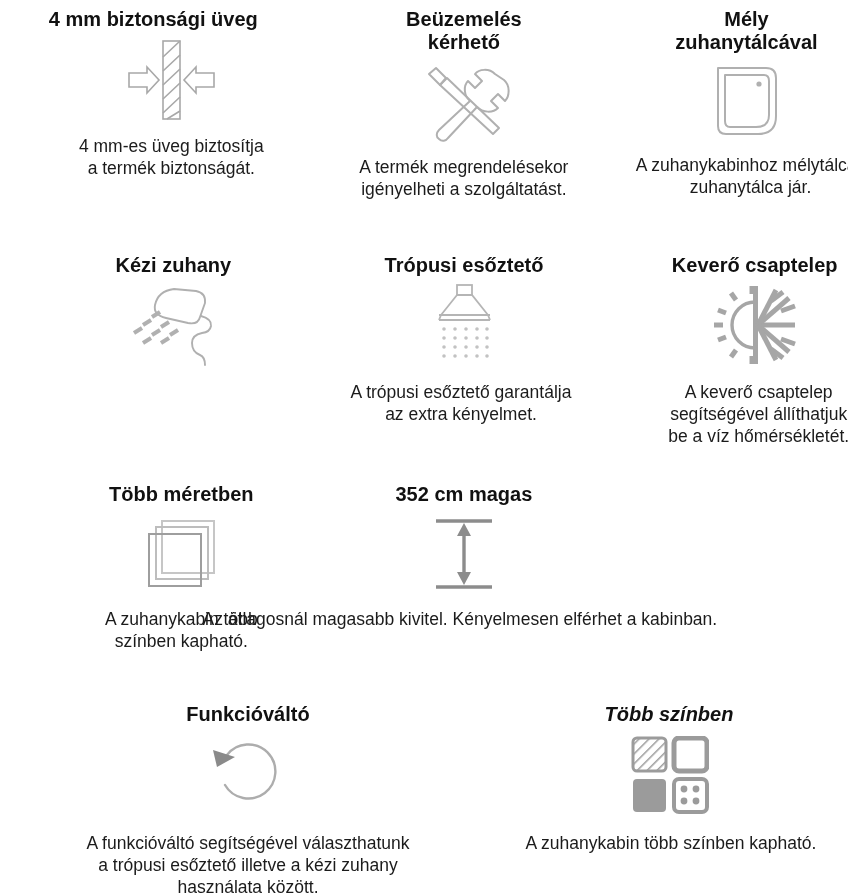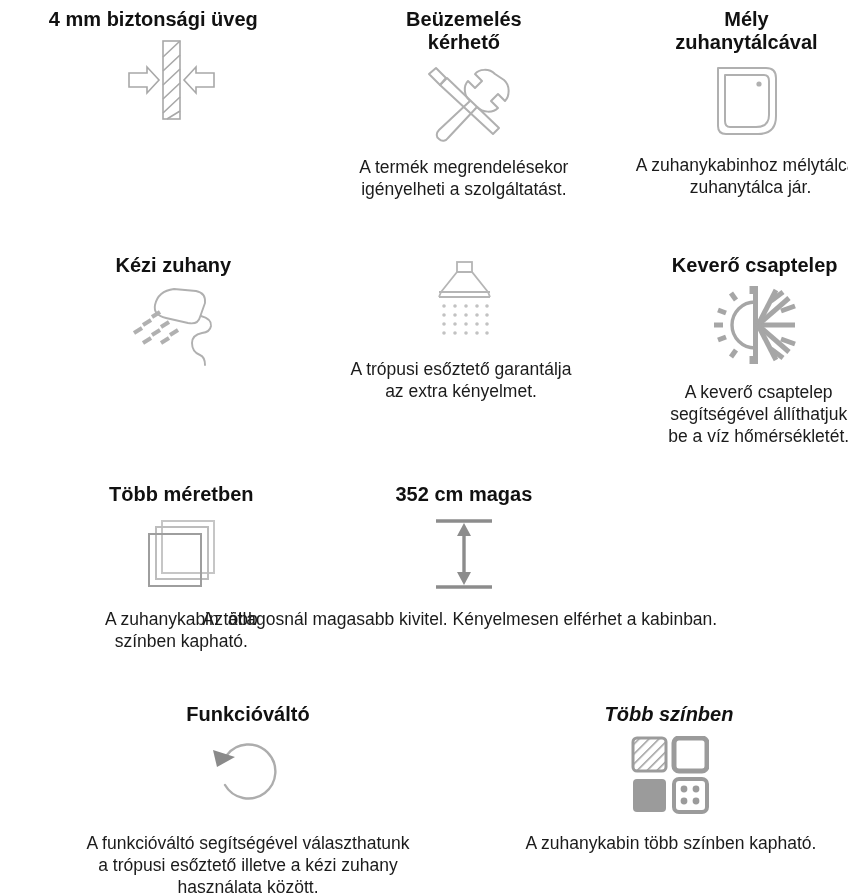--- a/index.html
+++ b/index.html
@@ -112,20 +112,22 @@
       <div class="cell-icon">
         <svg width="120" height="86" viewBox="0 0 120 86">
           <g stroke="#a8a8a8" stroke-width="1.6" fill="none">
             <rect x="52" y="4" width="17" height="78"></rect>
             <path d="M52 20 L69 4 M52 34 L69 18 M52 48 L69 32 M52 62 L69 46 M52 76 L69 60 M56 82 L69 74"></path>
             <path d="M18 36 L36 36 L36 30 L48 43 L36 56 L36 50 L18 50 Z"></path>
             <path d="M103 36 L85 36 L85 30 L73 43 L85 56 L85 50 L103 50 Z"></path>
           </g>
         </svg>
       </div>
+      <div class="cell-desc">4 mm-es üveg biztosítja
+a termék biztonságát.</div>
     </div>
 
     <div class="cell c2">
       <div class="cell-title">Beüzemelés
 kérhető</div>
       <div class="cell-icon">
         <svg width="110" height="84" viewBox="0 0 110 84">
           <g stroke="#b0b0b0" stroke-width="2" fill="none" stroke-linejoin="round" stroke-linecap="round">
             <path d="M20 14 L27 8 L37 18 L31 25 Z"></path>
             <path d="M31 25 L84 74 L90 68 L38 18 Z"></path>
@@ -172,20 +174,21 @@
               <path d="M35 60 L43 55"></path>
               <path d="M62 52 L70 47"></path>
               <path d="M53 60 L61 55"></path>
             </g>
           </g>
         </svg>
       </div>
     </div>
 
     <div class="cell c2">
+      <div class="cell-title">Trópusi esőztető</div>
       <div class="cell-icon">
         <svg width="110" height="84" viewBox="0 0 110 84">
           <g stroke="#b5b5b5" stroke-width="1.8" fill="none">
             <rect x="48" y="2" width="15" height="10"></rect>
             <path d="M48 12 L32 32 L79 32 L63 12 Z"></path>
             <line x1="30" y1="32" x2="81" y2="32"></line>
             <line x1="30" y1="37" x2="81" y2="37"></line>
             <path d="M32 32 L30 37 M79 32 L81 37"></path>
           </g>
           <g fill="#c2c2c2">

